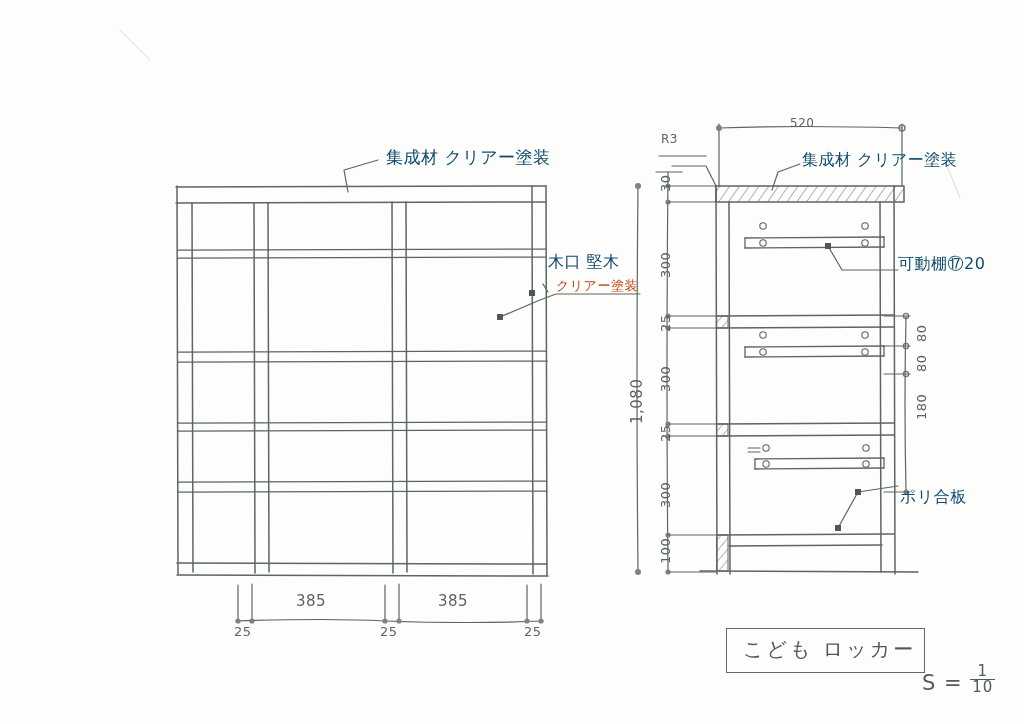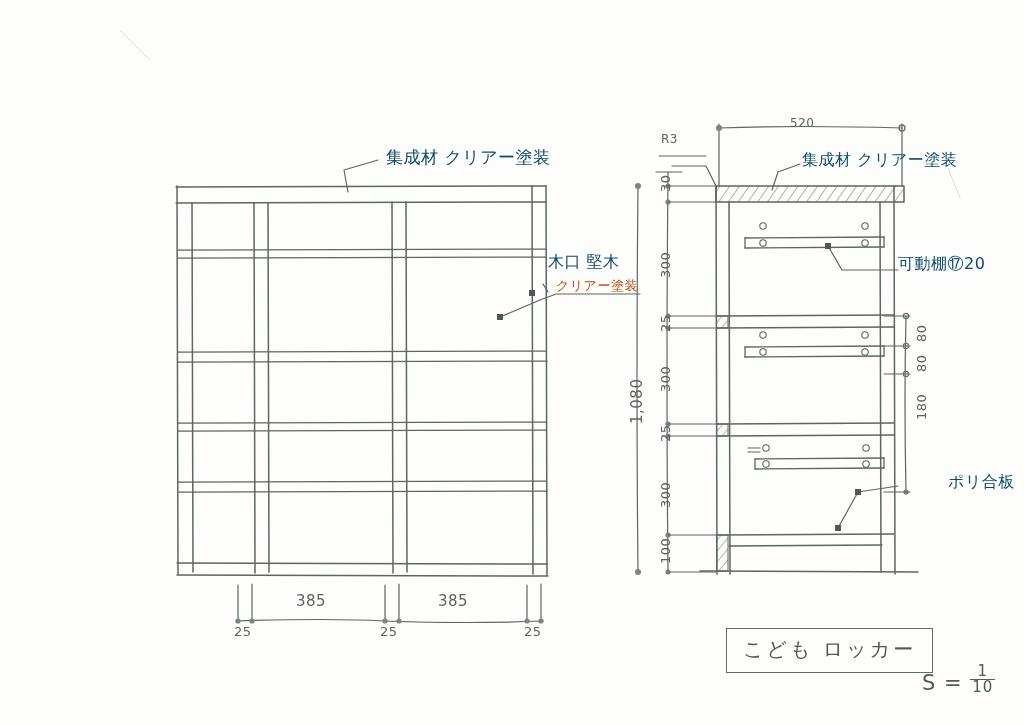--- a/index.html
+++ b/index.html
@@ -21,21 +21,21 @@
   .dim{font-size:15px;color:#5b6460;}
   .dimsm{font-size:13px;color:#5b6460;}
   .note{font-size:17px;color:#0c4a6e;}
   .rot90{transform:rotate(-90deg);transform-origin:left top;}
   .titleblock{
     position:absolute;
     border:1.5px solid #606a66;
     color:#4e5854;
     font-size:20px;
     letter-spacing:3px;
-    padding:7px 16px 9px 16px;
+    padding:7px 8px 9px 16px;
     background:transparent;
   }
   .scale{position:absolute;font-size:21px;color:#515b57;letter-spacing:1px;}
   .frac{display:inline-block;text-align:center;font-size:15px;line-height:1;vertical-align:-2px;}
   .frac .num{display:block;border-bottom:1.2px solid #515b57;padding:0 2px;}
   .frac .den{display:block;padding:0 2px;}
   svg{position:absolute;left:0;top:0;overflow:visible;}
 </style>
 </head>
 <body>
@@ -277,21 +277,21 @@
   <div class="hand dimsm" style="left:524px;top:624px;">25</div>
 
   <div class="hand dim" style="left:790px;top:116px;font-size:12px;">520</div>
 
   <div class="hand dim" style="left:661px;top:132px;font-size:12px;">R3</div>
 
   <div class="hand note jp" style="left:802px;top:150px;font-size:16px;">集成材 クリアー塗装</div>
 
   <div class="hand note jp" style="left:898px;top:254px;font-size:16px;">可動棚⑰20</div>
 
-  <div class="hand note jp" style="left:900px;top:472px;font-size:16px;margin-left:48px;">ポリ合板</div>
+  <div class="hand note jp" style="left:900px;top:487px;font-size:16px;">ポリ合板</div>
 
   <div class="hand dim rot90" style="left:628px;top:424px;font-size:15px;">1,080</div>
 
   <div class="hand dimsm rot90" style="left:658px;top:192px;">30</div>
   <div class="hand dimsm rot90" style="left:658px;top:278px;">300</div>
   <div class="hand dimsm rot90" style="left:658px;top:332px;">25</div>
   <div class="hand dimsm rot90" style="left:658px;top:392px;">300</div>
   <div class="hand dimsm rot90" style="left:658px;top:442px;">25</div>
   <div class="hand dimsm rot90" style="left:658px;top:508px;">300</div>
   <div class="hand dimsm rot90" style="left:658px;top:564px;">100</div>

